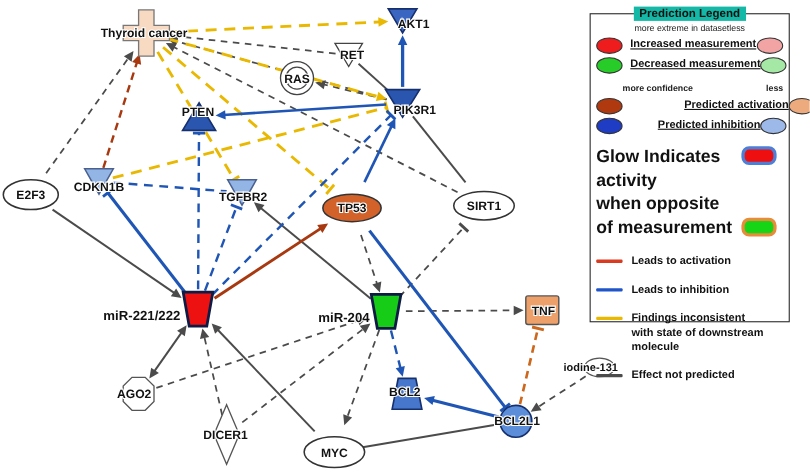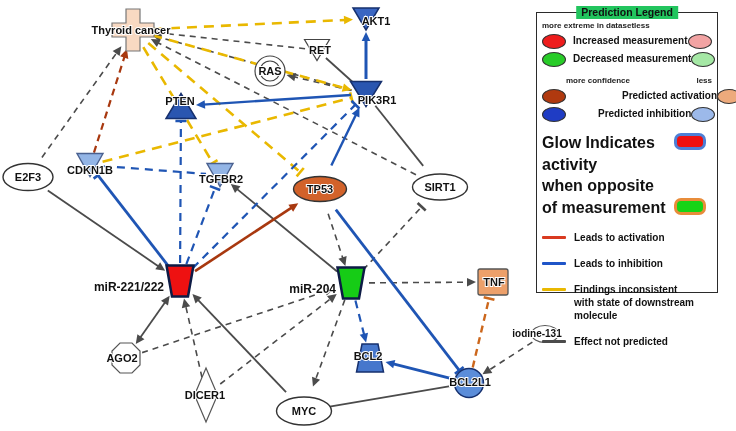--- a/index.html
+++ b/index.html
@@ -9,27 +9,27 @@
   }
   #canvas{position:absolute;left:0;top:0;}
   #canvas text{paint-order:stroke;stroke:#ffffff;stroke-width:2px;fill:#111;font-weight:bold;}
   .legend{
     position:absolute;left:536px;top:12px;width:182px;height:281px;
     border:1.6px solid #2b2b2b;background:#fff;padding:2px 5px 2px 5px;box-sizing:border-box;
     font-size:10px;color:#111;line-height:1.25;
   }
   .lg-title{
     position:absolute;top:-7px;left:50%;transform:translateX(-50%);
-    background:#22c55e;padding:0 5px;font-weight:bold;font-size:10.5px;white-space:nowrap;
+    background:#14b8a6;padding:0 5px;font-weight:bold;font-size:10.5px;white-space:nowrap;
   }
-  .lg-subrow{display:flex;justify-content:flex-start;font-size:8px;font-weight:bold;color:#222;margin-top:6px;}
+  .lg-subrow{display:flex;justify-content:center;font-size:8px;font-weight:normal;color:#222;margin-top:6px;}
   .lg-subrow2{display:flex;justify-content:space-between;font-size:8px;font-weight:bold;color:#222;margin-top:9px;margin-left:24px;}
   .lg-row{display:flex;align-items:center;margin-top:2px;height:16px;}
   .sw{width:22px;height:13px;border:1px solid #333;border-radius:50%;flex:0 0 auto;}
-  .lg-label{font-weight:bold;font-size:10px;margin-left:7px;flex:1 1 auto;white-space:nowrap;}
+  .lg-label{font-weight:bold;font-size:10px;margin-left:7px;flex:1 1 auto;white-space:nowrap;text-decoration:underline;}
   .lg-glow{display:flex;margin-top:10px;}
   .lg-glow-text{font-weight:bold;font-size:16px;white-space:pre-line;line-height:1.35;}
   .pills{display:flex;flex-direction:column;justify-content:space-between;margin-left:auto;padding:1px 6px 3px 0;}
   .pill{width:26px;height:11px;border-radius:7px;border:3px solid #888;}
   .lg-rel-title{text-align:center;font-weight:bold;font-size:10px;margin-top:9px;}
   .lg-relrow{display:flex;align-items:flex-start;margin-top:13px;}
   .lineswatch{width:24px;height:3px;border-radius:1px;margin-top:5px;flex:0 0 auto;}
   .rel-label{font-weight:bold;font-size:10px;margin-left:8px;white-space:pre-line;line-height:1.3;}
 </style>
 </head>

